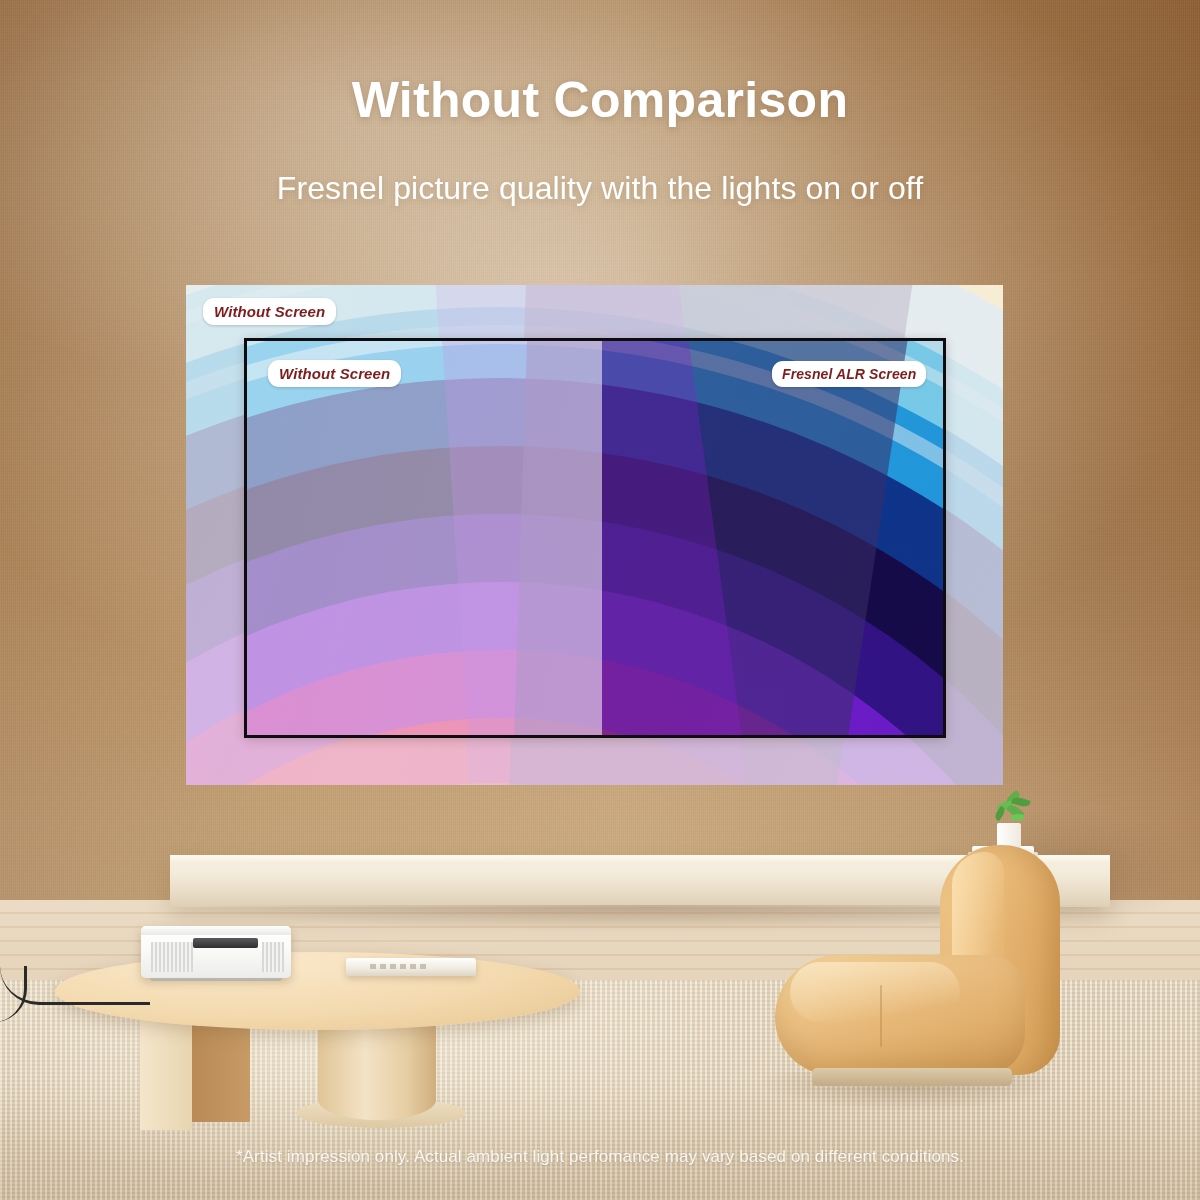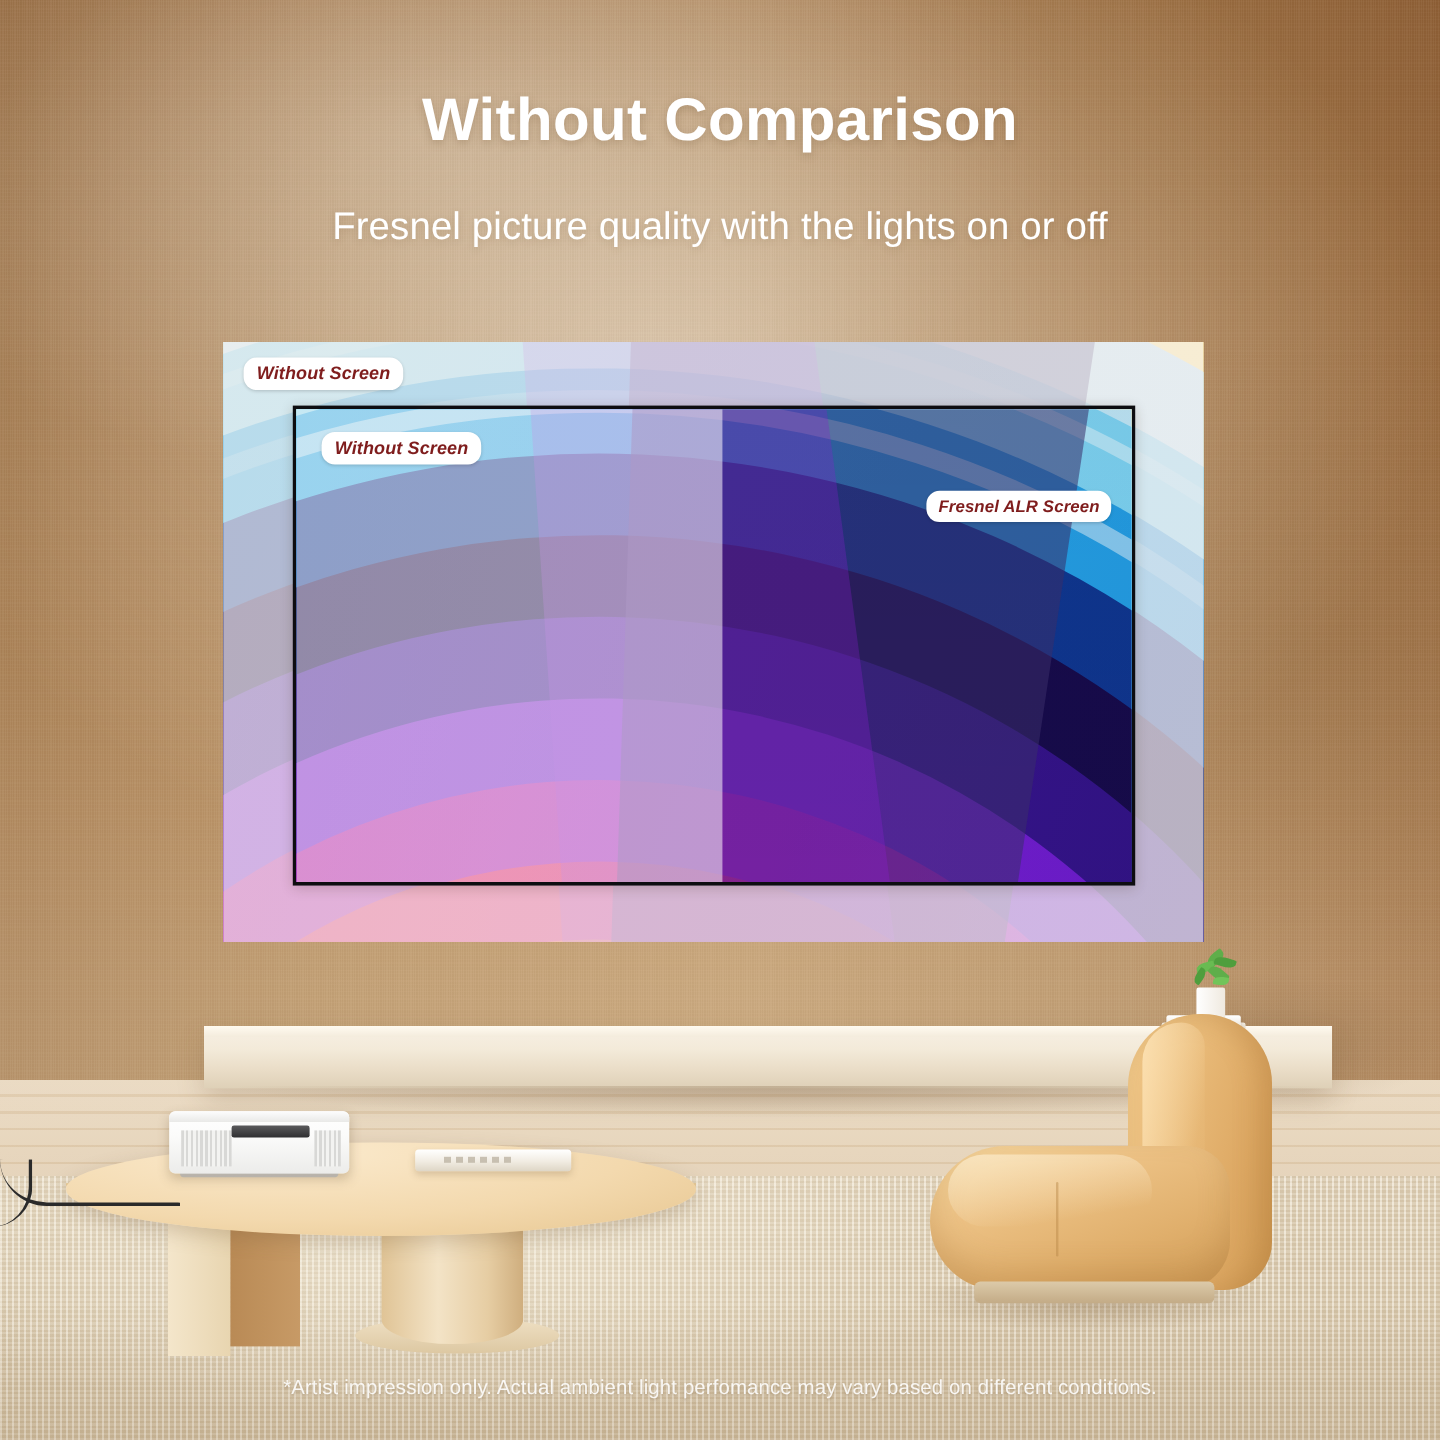--- a/index.html
+++ b/index.html
@@ -259,21 +259,21 @@
     color:#7f1d1d;
     border-radius:11px;
     font-weight:700;
     letter-spacing:.1px;
     white-space:nowrap;
     box-shadow:0 1px 3px rgba(0,0,0,.18);
     font-style:italic;
   }
   .tag-without{left:203px;top:298px;font-size:15px;padding:5px 11px;}
   .tag-typical{left:268px;top:360px;font-size:15px;padding:5px 11px;}
-  .tag-fresnel{left:772px;top:361px;font-size:14px;padding:5px 10px;margin-top:48px;}
+  .tag-fresnel{left:772px;top:361px;font-size:14px;padding:5px 10px;}
 
   
   .headline{
     position:absolute;left:0;top:71px;width:1200px;text-align:center;
     color:#ffffff;font-size:50px;font-weight:700;letter-spacing:.3px;
     text-shadow:0 2px 7px rgba(120,90,55,.30);
   }
   .subhead{
     position:absolute;left:0;top:170px;width:1200px;text-align:center;
     color:#ffffff;font-size:32px;font-weight:400;letter-spacing:.1px;

